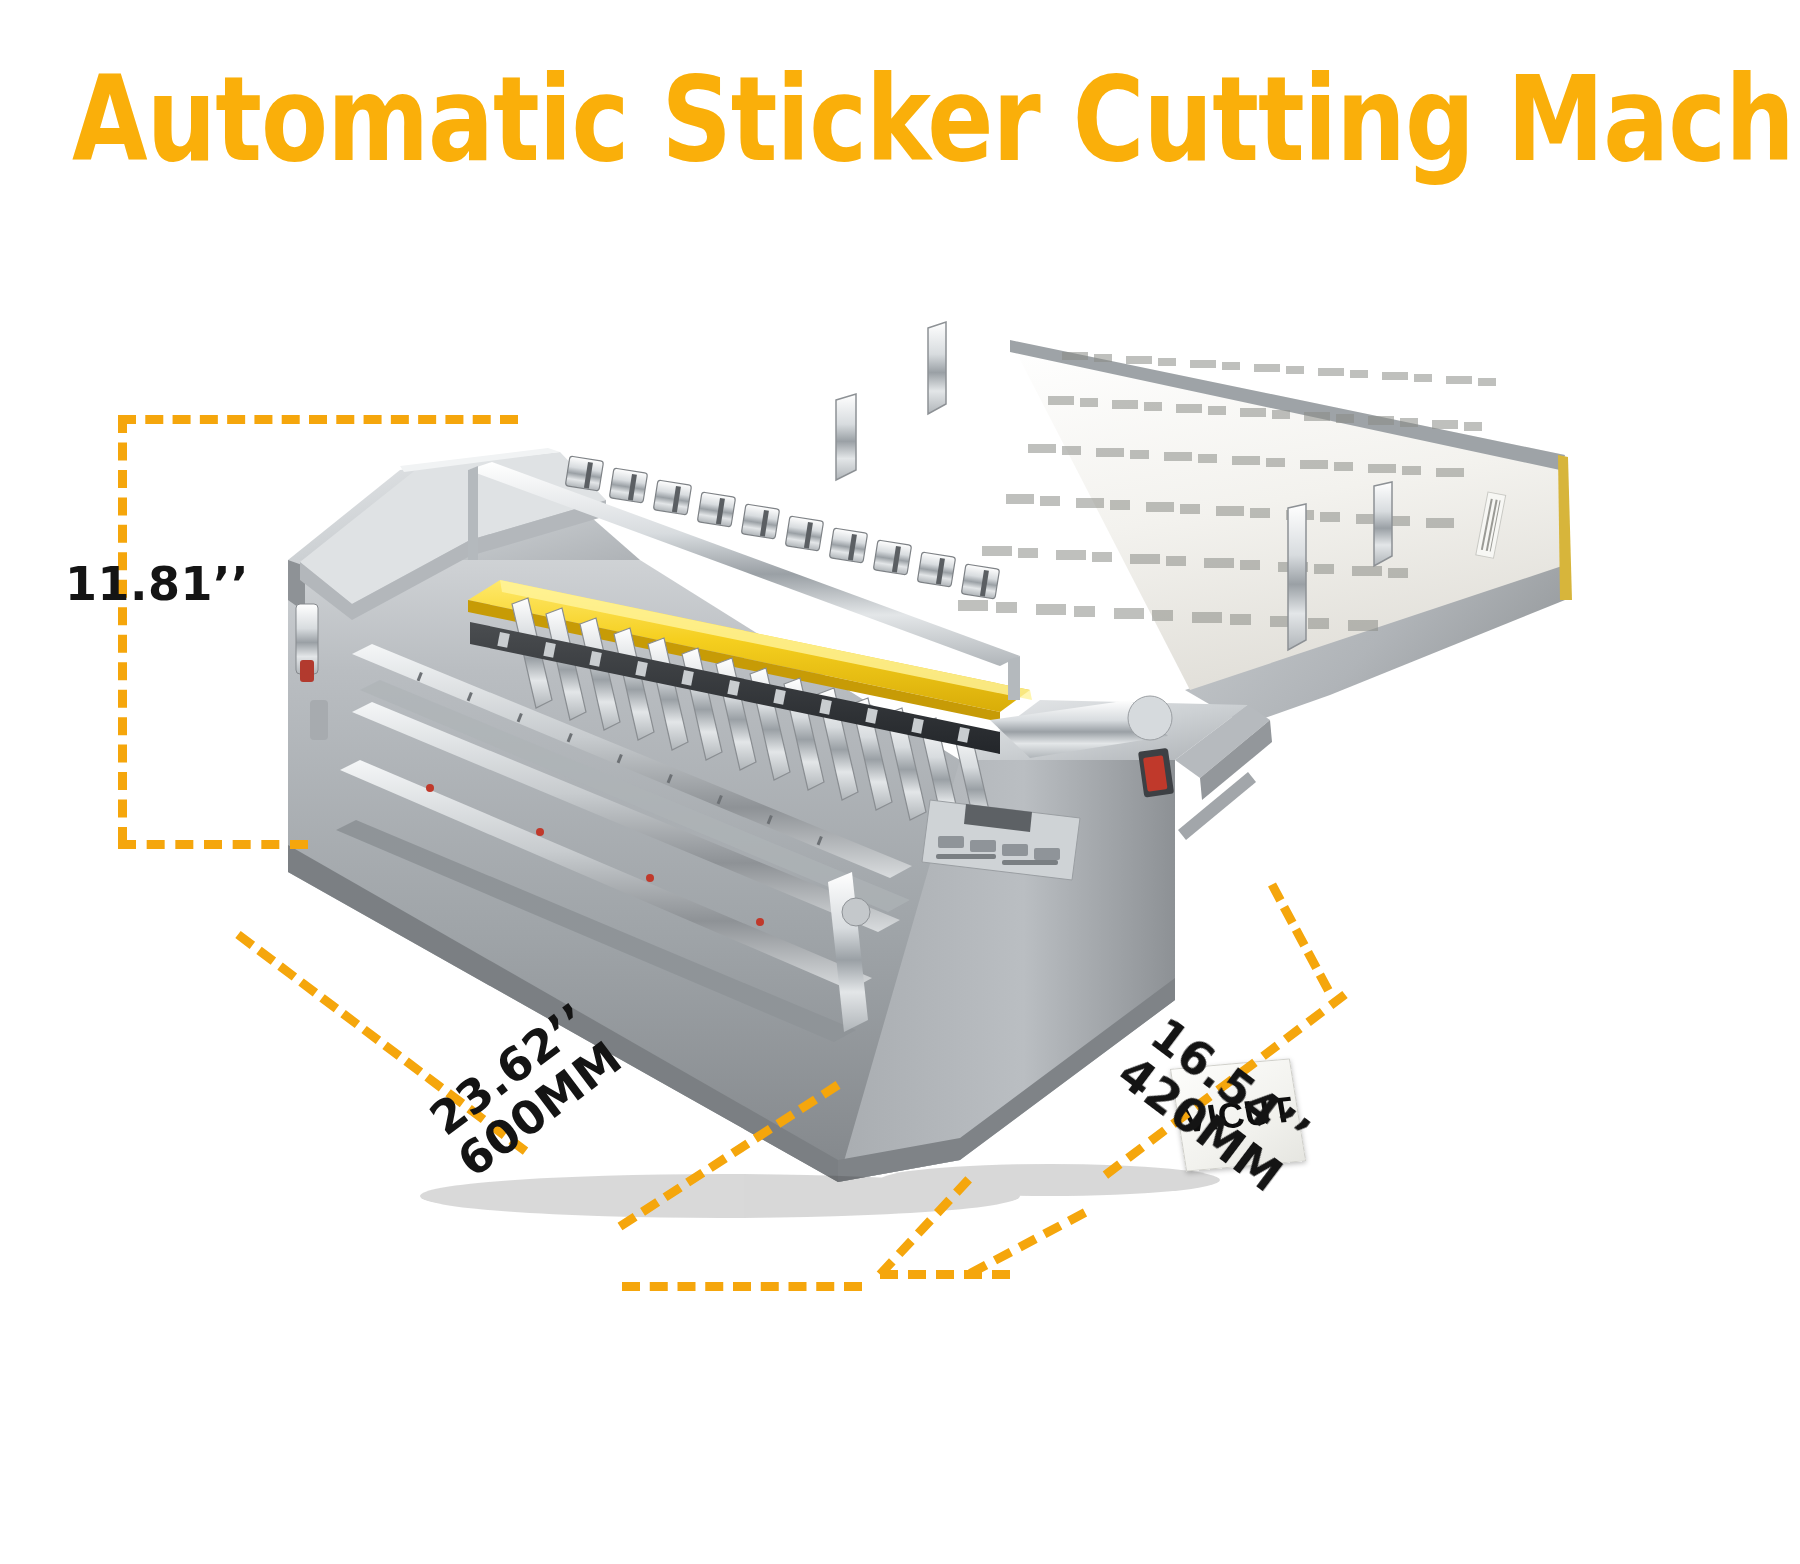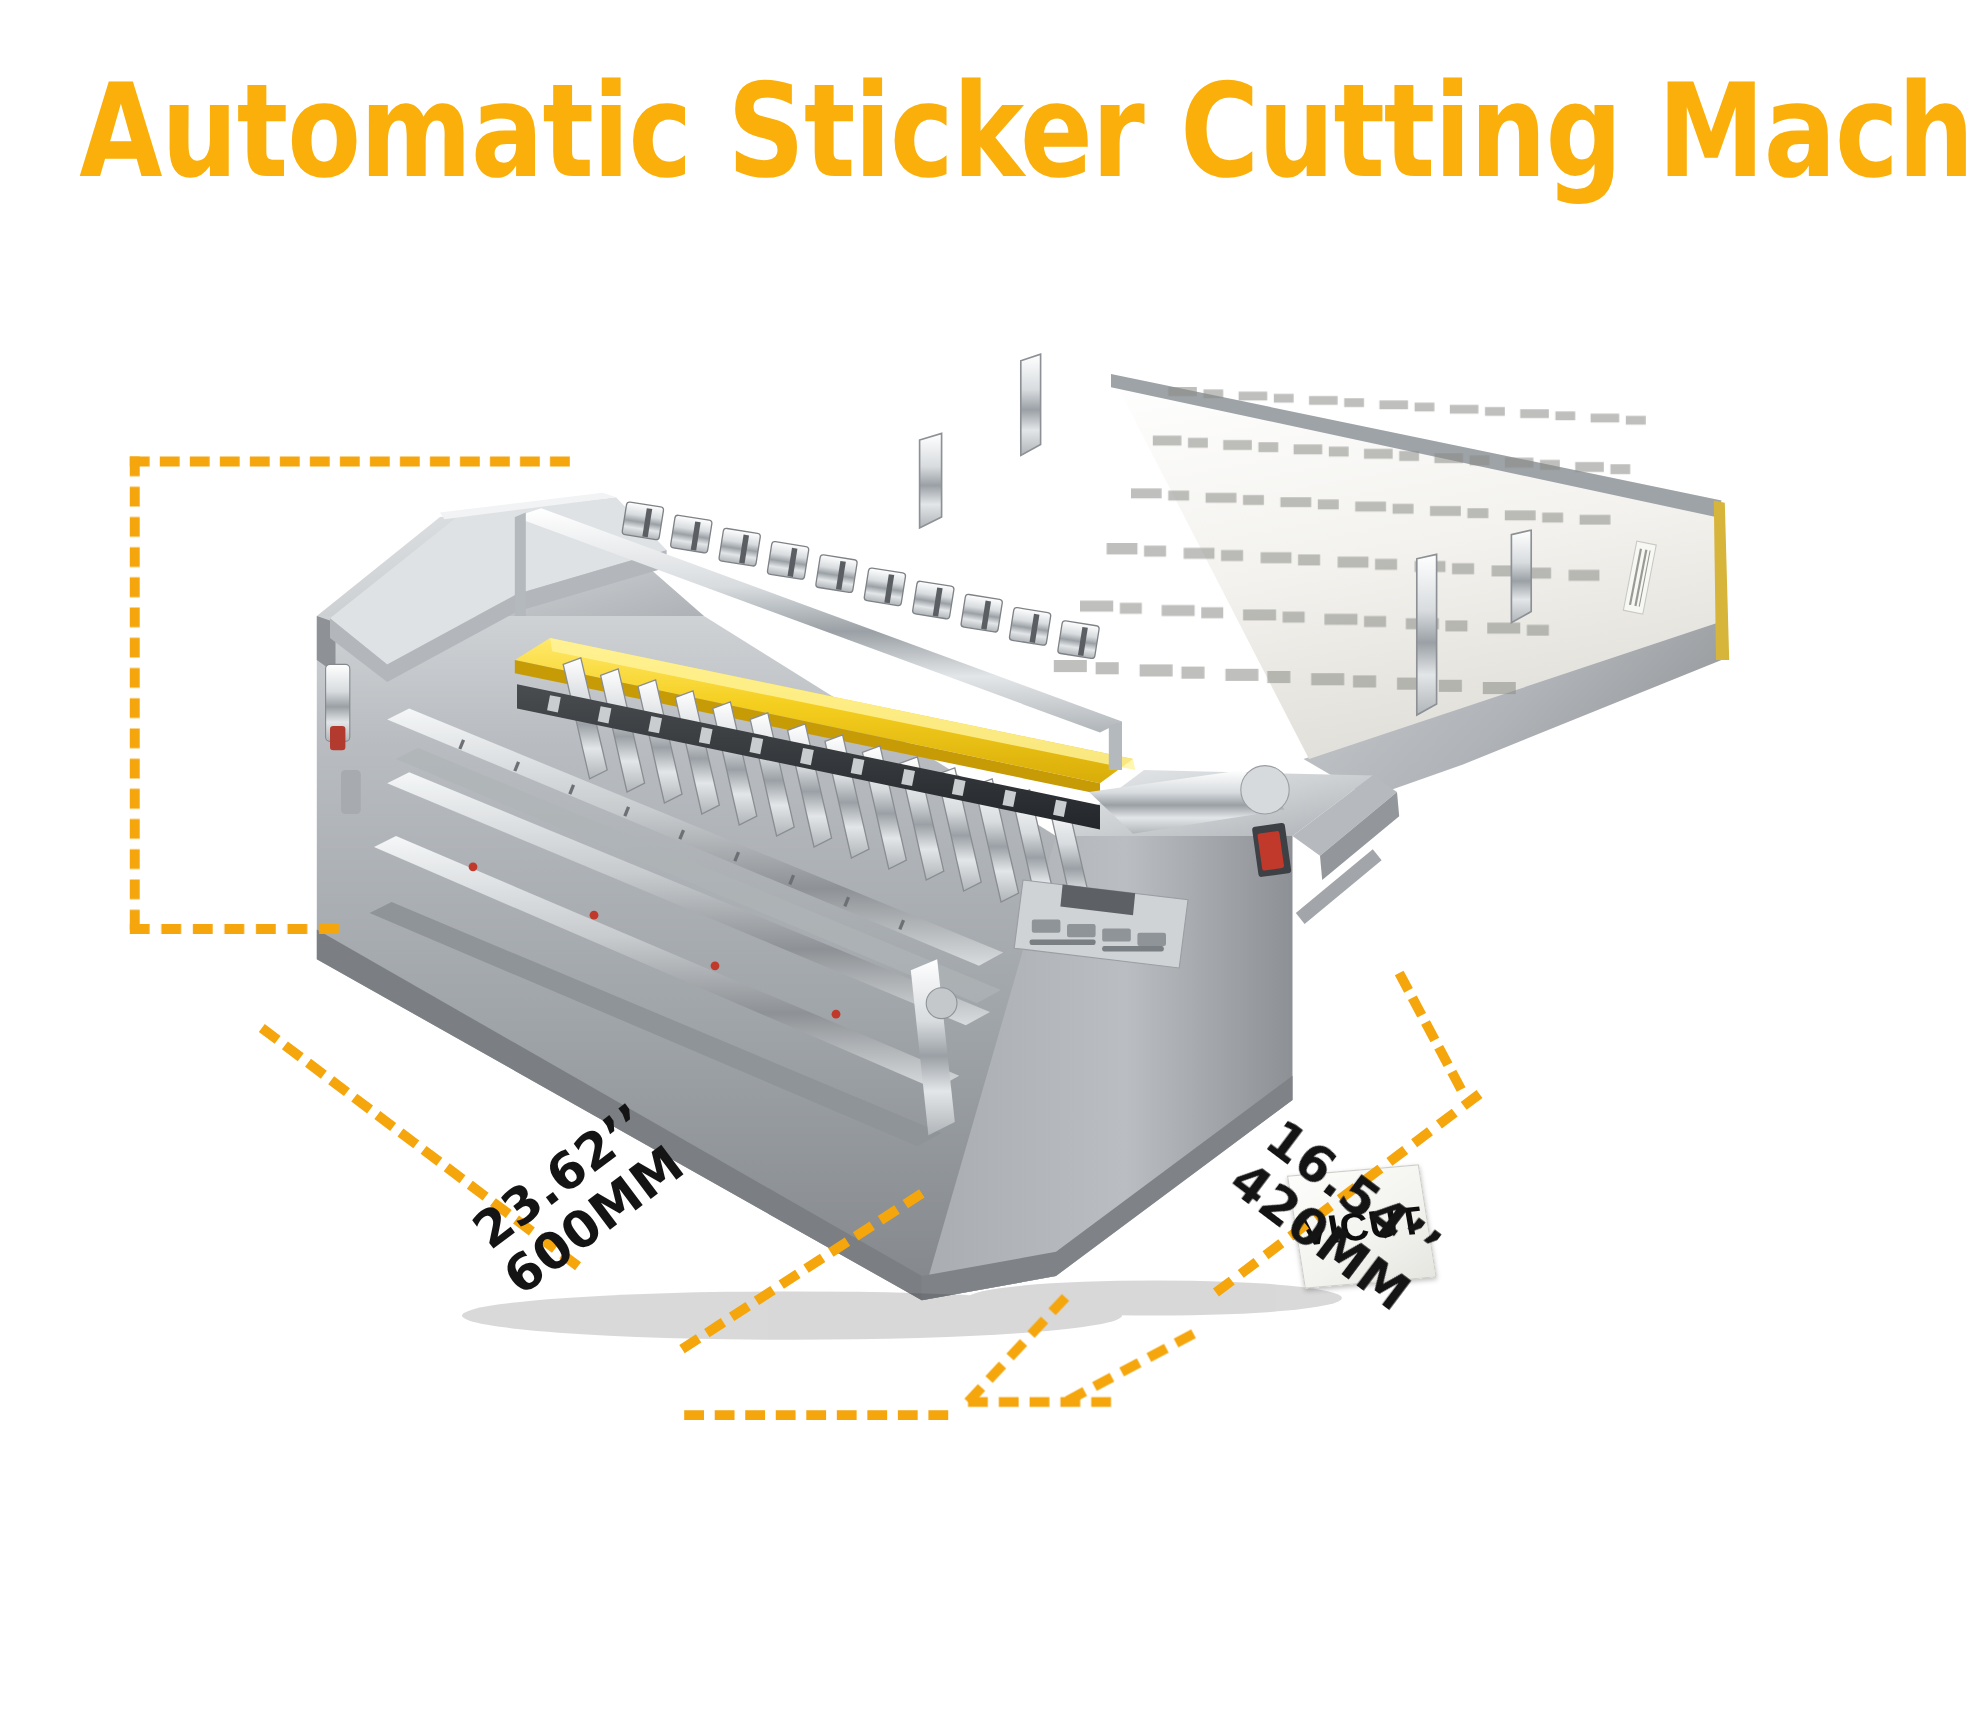--- a/index.html
+++ b/index.html
@@ -418,20 +418,21 @@
 <div class="guide guide-rot" style="left:620px; top:1222px; width:260px; transform:rotate(-33deg);"></div>
 <div class="guide guide-h" style="left:622px; top:1282px; width:240px;"></div>
 
 <div class="guide guide-rot" style="left:1272px; top:880px; width:120px; transform:rotate(62deg);"></div>
 <div class="guide guide-rot" style="left:1345px; top:990px; width:300px; transform:rotate(143deg);"></div>
 <div class="guide guide-rot" style="left:1085px; top:1208px; width:130px; transform:rotate(152deg);"></div>
 <div class="guide guide-h" style="left:880px; top:1270px; width:130px;"></div>
 <div class="guide guide-rot" style="left:880px; top:1270px; width:130px; transform:rotate(-47deg);"></div>
 
 <div class="dim" id="dim-height">
+  <span>11.81’’</span>
 </div>
 
 <div class="dim" id="dim-width">
   <span>23.62’’</span>
   <span>600MM</span>
 </div>
 
 <div class="dim" id="dim-depth">
   <span>16.54’’</span>
   <span>420MM</span>

